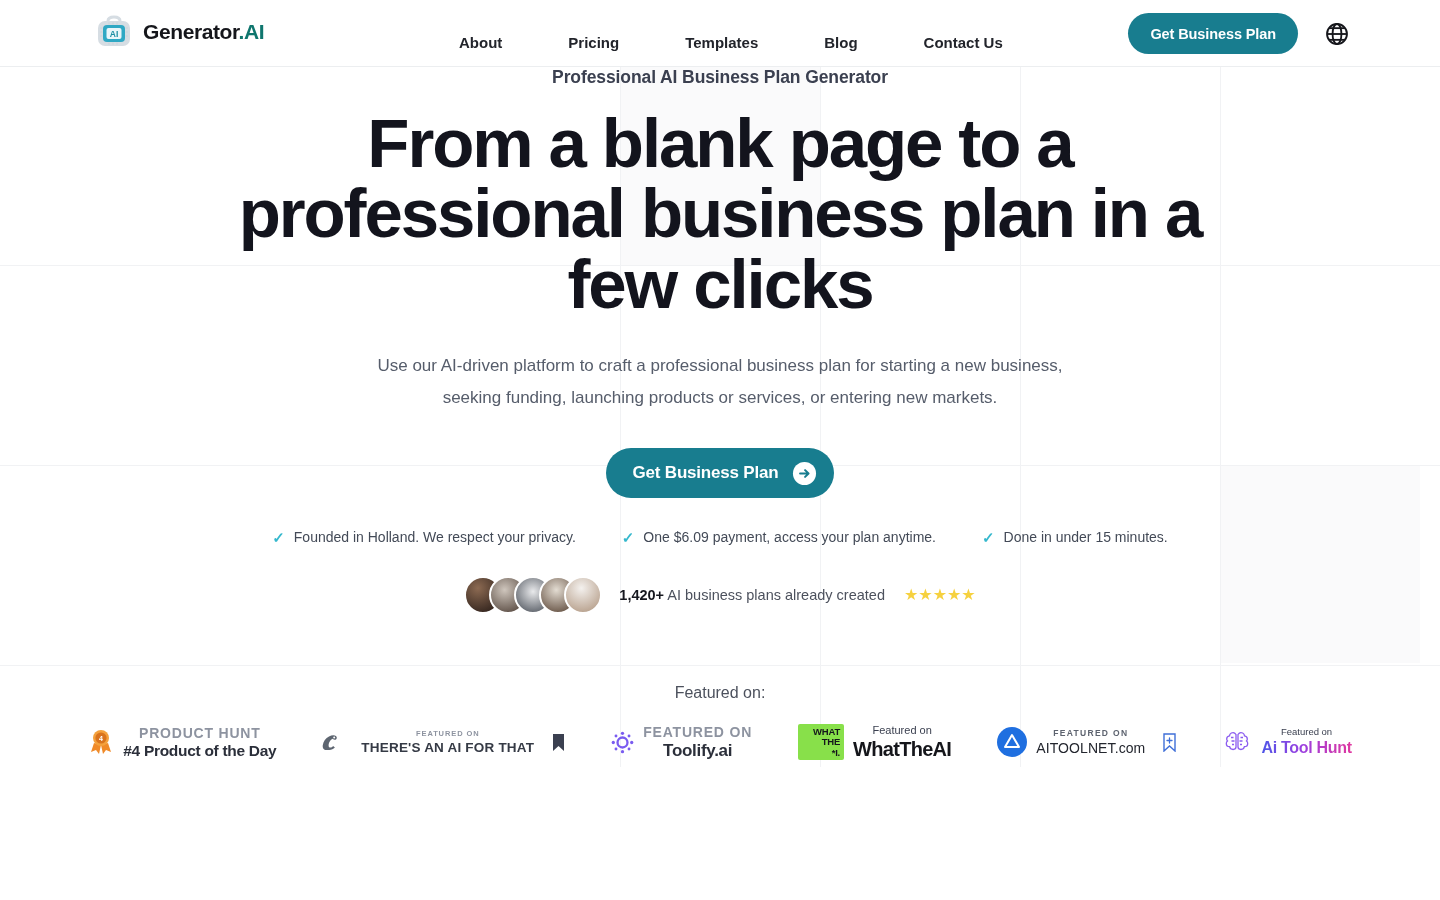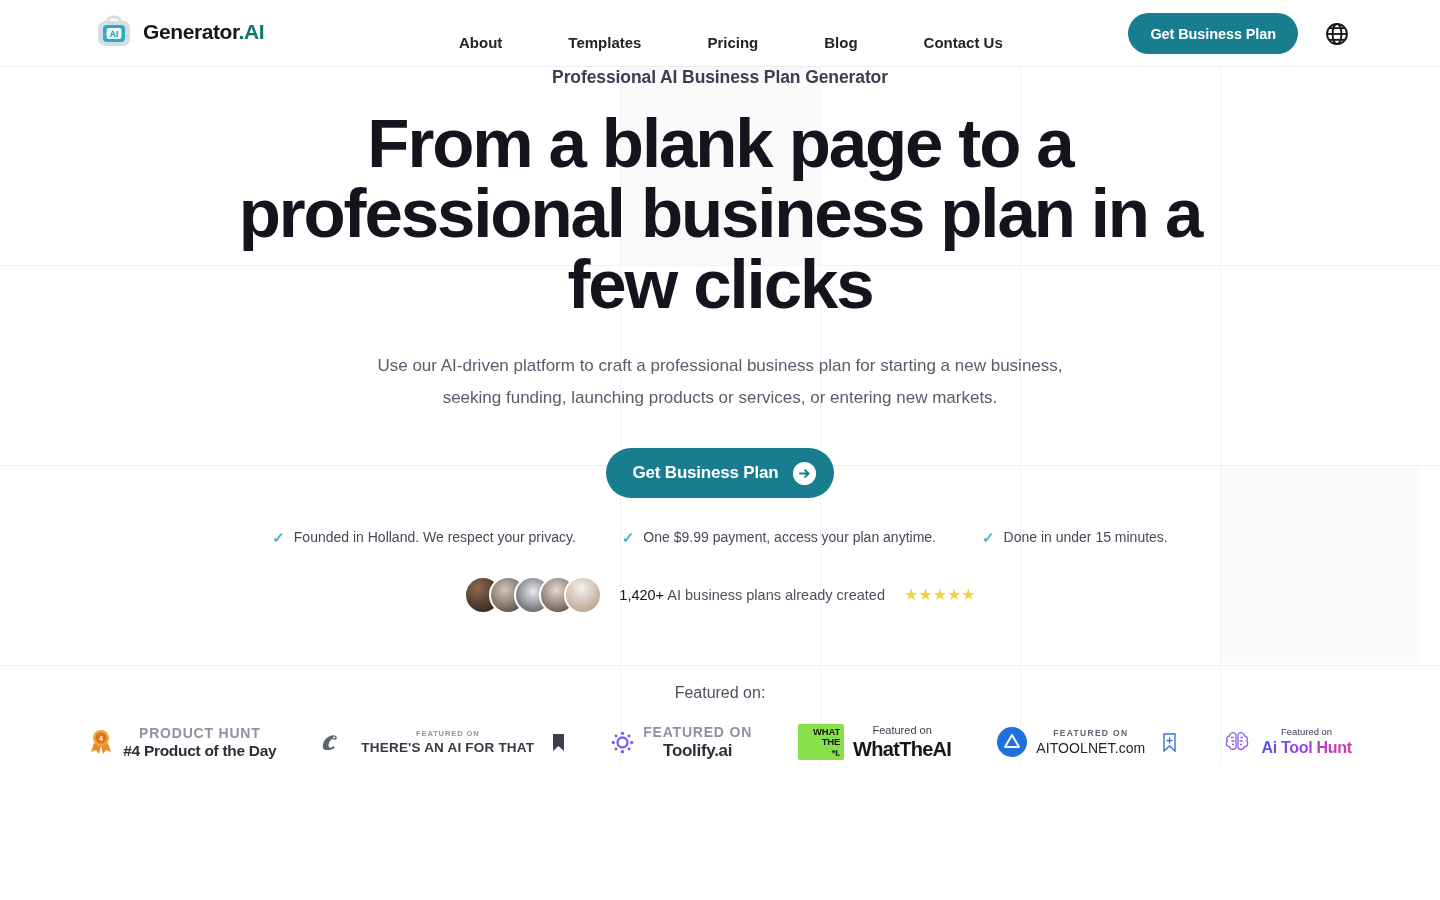--- a/index.html
+++ b/index.html
@@ -78,21 +78,21 @@
   .social { margin-top: 31px; display: flex; align-items: center; justify-content: center; }
   .avatars { display: flex; align-items: center; }
   .avatar { width: 38px; height: 38px; border-radius: 50%; border: 2px solid #fff; background-size: cover; }
   .avatar + .avatar { margin-left: -13px; }
   .a1 { background: radial-gradient(circle at 35% 30%, #8c6a52, #3a2a22 75%); }
   .a2 { background: radial-gradient(circle at 40% 35%, #cfc6bd, #5f5148 80%); }
   .a3 { background: radial-gradient(circle at 50% 40%, #e9eaec, #5b6068 85%); }
   .a4 { background: radial-gradient(circle at 45% 35%, #e3dcd2, #6d5a4c 80%); }
   .a5 { background: radial-gradient(circle at 45% 30%, #f4f1ee, #b7a08c 85%); }
   .social-text { margin-left: 17px; font-size: 14.5px; color: #4c515d; white-space: nowrap; }
-  .social-text b { color: #16181f; font-weight: 400; }
+  .social-text b { color: #16181f; font-weight: 700; }
   .stars { margin-left: 19px; display: flex; gap: 1px; font-size: 16px; color: #f6d13f; letter-spacing: 0px; line-height: 1; }
 
   
   .featured-label { margin-top: 70px; font-size: 16px; color: #4c515d; text-align: center; }
   .featured-row {
     margin-top: 22px; display: flex; align-items: center; justify-content: center;
     gap: 0; padding: 0 80px;
   }
   .flogo { display: flex; align-items: center; gap: 9px; white-space: nowrap; }
   .flogo + .flogo { margin-left: 46px; }
@@ -163,22 +163,22 @@
           <rect x="12" y="28.5" width="2" height="2.2" rx="0.6"></rect>
             <rect x="16" y="28.5" width="2" height="2.2" rx="0.6"></rect>
             <rect x="20" y="28.5" width="2" height="2.2" rx="0.6"></rect>
         </g>
       </svg>
       <div class="brand-name"><span>Generator</span><span class="tld">.AI</span></div>
     </div>
 
     <nav class="nav">
       <a href="#">About</a>
+      <a href="#">Pricing</a>
       <a href="#">Templates</a>
-      <a href="#">Pricing</a>
       <a href="#">Blog</a>
       <a href="#">Contact Us</a>
     </nav>
 
     <div class="header-right">
       <button class="btn-header">Get Business Plan</button>
       <svg class="globe-btn" viewBox="0 0 24 24" fill="none" stroke="#15161b" stroke-width="1.7">
         <circle cx="12" cy="12" r="9.2"></circle>
         <ellipse cx="12" cy="12" rx="4.1" ry="9.2"></ellipse>
         <line x1="2.9" y1="12" x2="21.1" y2="12"></line>
@@ -203,21 +203,21 @@
       </button>
     </div>
 
     <div class="checks">
       <div class="check-item">
         <span class="check-mark">✓</span>
         <span>Founded in Holland. We respect your privacy.</span>
       </div>
       <div class="check-item">
         <span class="check-mark">✓</span>
-        <span>One $9.99 payment, access your plan anytime.</span>
+        <span>One $6.09 payment, access your plan anytime.</span>
       </div>
       <div class="check-item">
         <span class="check-mark">✓</span>
         <span>Done in under 15 minutes.</span>
       </div>
     </div>
 
     <div class="social">
       <div class="avatars">
         <div class="avatar a1"></div>

